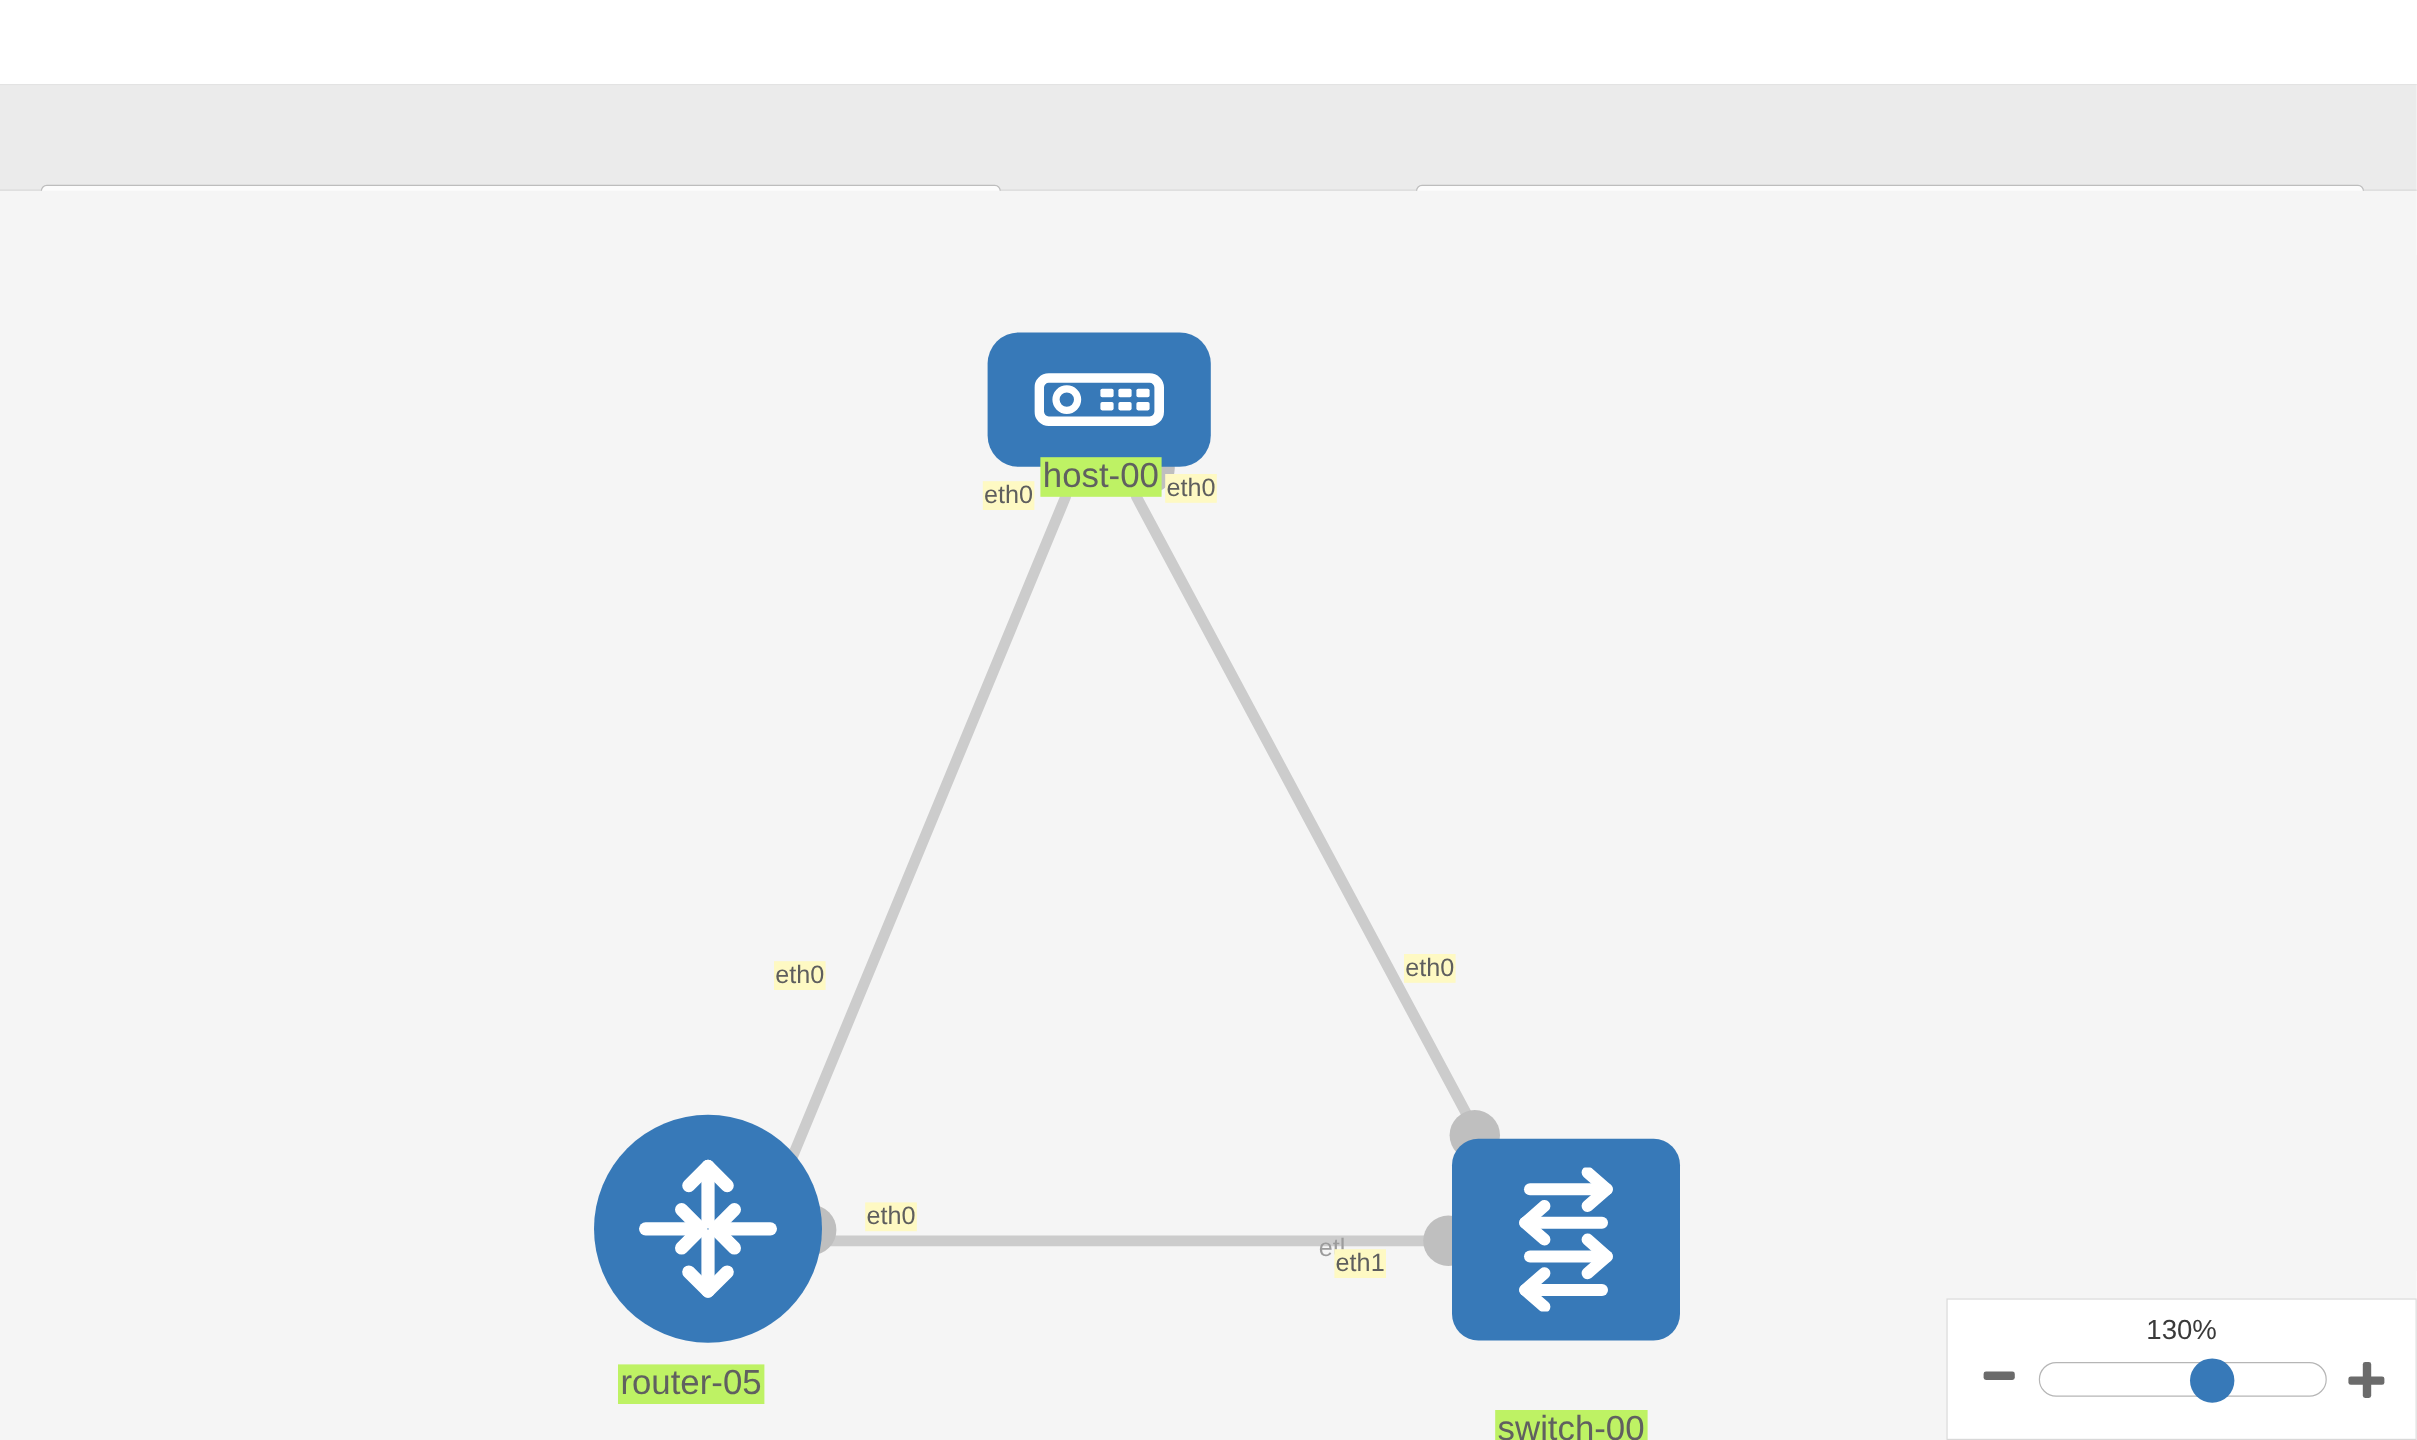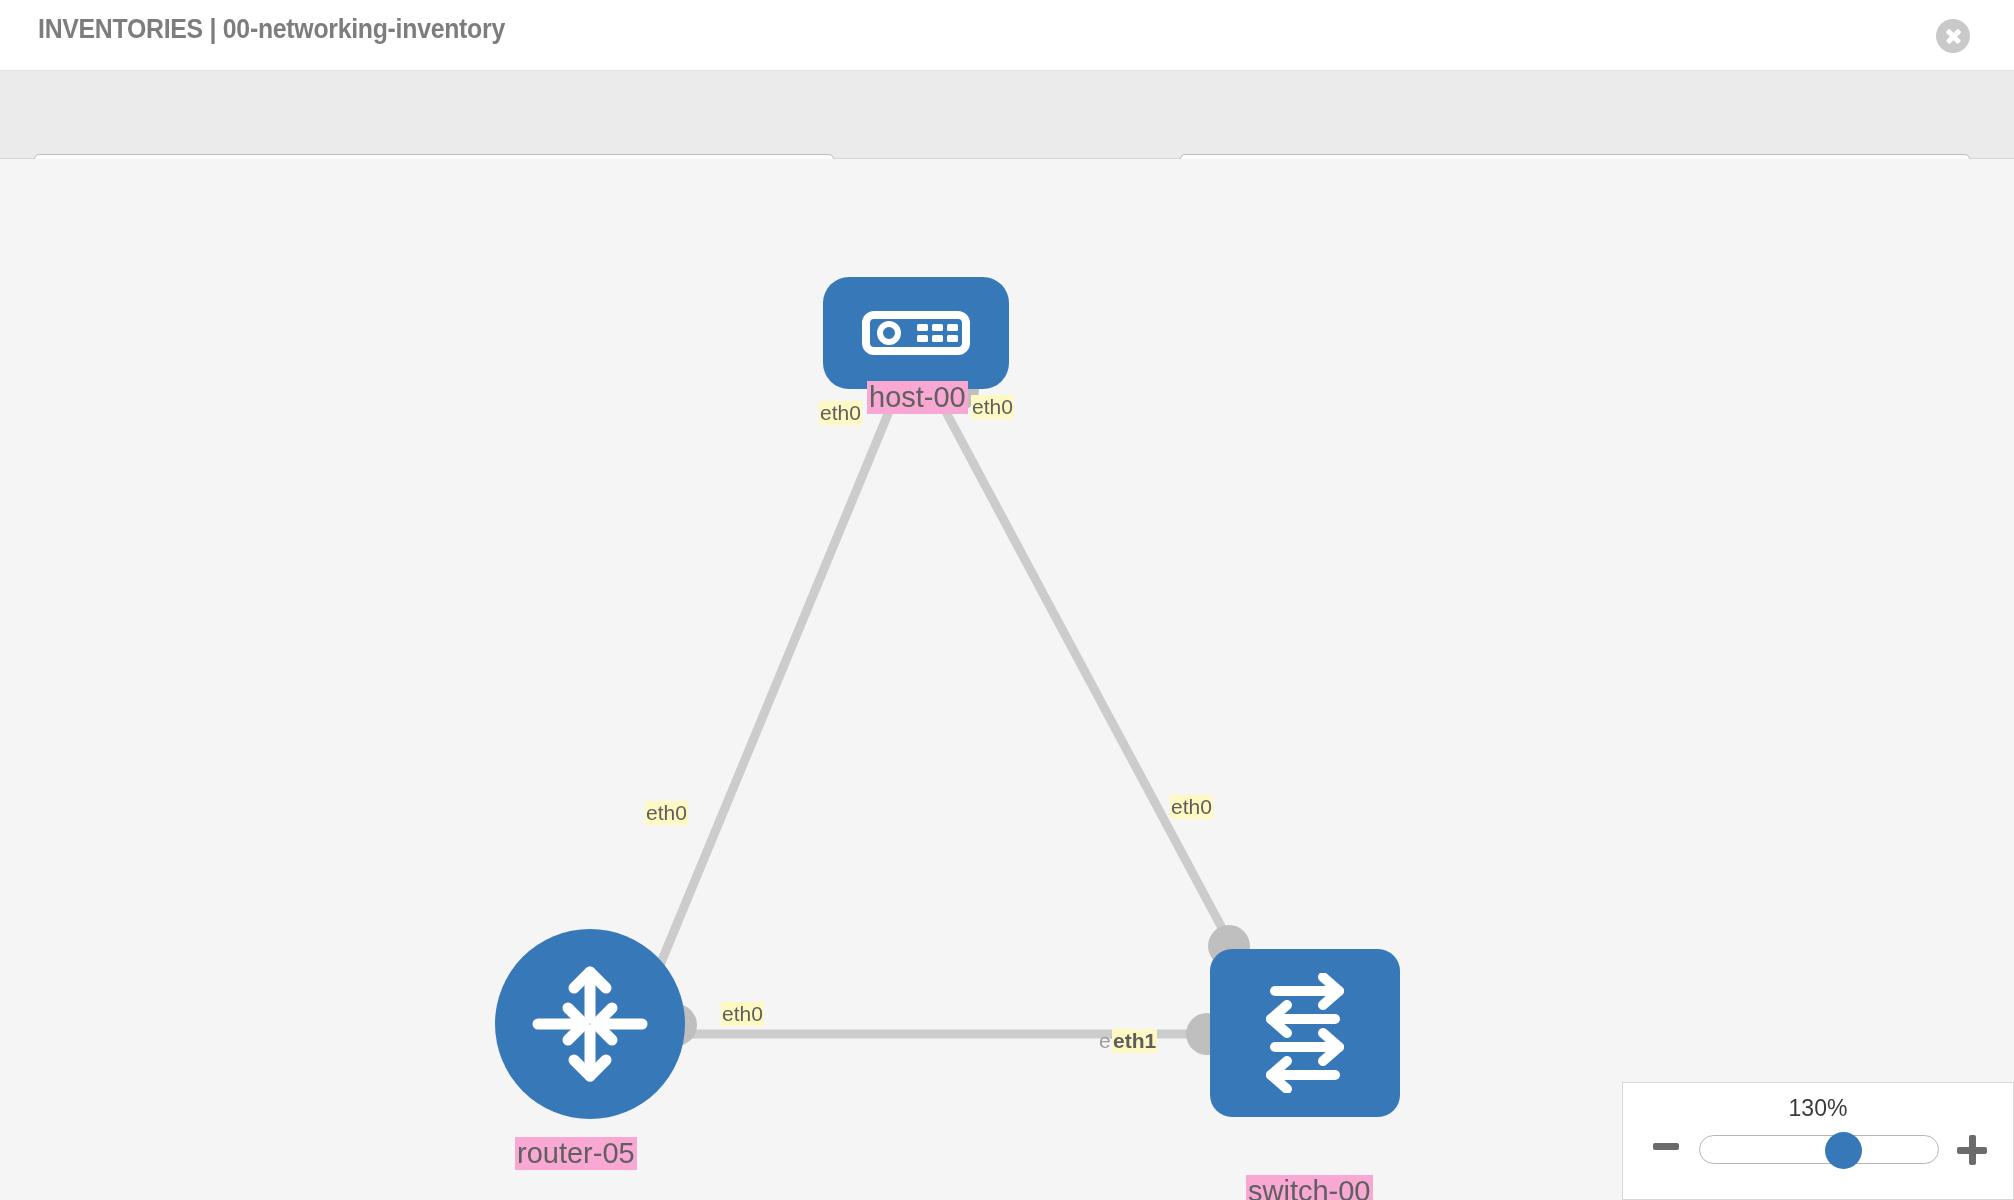--- a/index.html
+++ b/index.html
@@ -92,21 +92,21 @@
     position:absolute; background:#3779b8;
     display:flex; align-items:center; justify-content:center;
   }
   .host-shape   { left:0; top:0; width:186px; height:112px; border-radius:26px; }
   .router-shape { left:0; top:0; width:190px; height:190px; border-radius:50%; }
   .switch-shape { left:0; top:0; width:190px; height:168px; border-radius:22px; }
 
   .node-label {
     position:absolute; white-space:nowrap;
     font-size:29px; color:#606060;
-    background:#f9a8d4;
+    background:#bef264;
     font-family:"Liberation Sans", sans-serif;
     padding:0 2px;
   }
   .iface-label {
     position:absolute; white-space:nowrap;
     font-size:21px; color:#5e5e5e;
     background:#fef9c3;
     font-family:"Liberation Sans", sans-serif;
     padding:0 1px;
   }
@@ -146,24 +146,20 @@
     position:absolute; top:-4px; width:37px; height:37px; border-radius:50%;
     background:#3779b8;
     margin-left:-18px;
   }
 </style>
 </head>
 <body>
 
 <div class="app">
 
-  <div class="header">
-    <div class="page-title">INVENTORIES | 00-networking-inventory</div>
-    <div class="close-btn"></div>
-  </div>
 
   <div class="toolbar">
 
     <div class="select-box actions-select">
       <span class="select-label">ACTIONS</span>
       <span class="caret"></span>
     </div>
 
     <div class="tool-icon wrench-icon">
       <svg viewBox="0 0 40 40" aria-hidden="true">
@@ -248,21 +244,21 @@
             <line x1="32" y1="74" x2="96" y2="74"></line>
             <polyline points="80,60 96,74 80,88"></polyline>
             <line x1="92" y1="102" x2="28" y2="102"></line>
             <polyline points="44,88 28,102 44,116"></polyline>
           </g>
         </svg>
       </div>
       <div class="node-label" style="left:36px; top:226px;">switch-00</div>
       <div class="iface-label" style="left:-40px; top:-154px;">eth0</div>
       <div class="iface-label faded" style="left:-112px; top:80px;">etl</div>
-      <div class="iface-label" style="left:-98px; top:80px;font-weight:bold;">eth1</div>
+      <div class="iface-label" style="left:-98px; top:92px;">eth1</div>
     </div>
 
   </div>
 
   <div class="zoom-panel">
     <div class="zoom-value">130%</div>
     <div class="zoom-minus"></div>
     <div class="slider-track">
       <div class="slider-thumb" id="zoom-thumb" style="left: 60%;"></div>
     </div>

